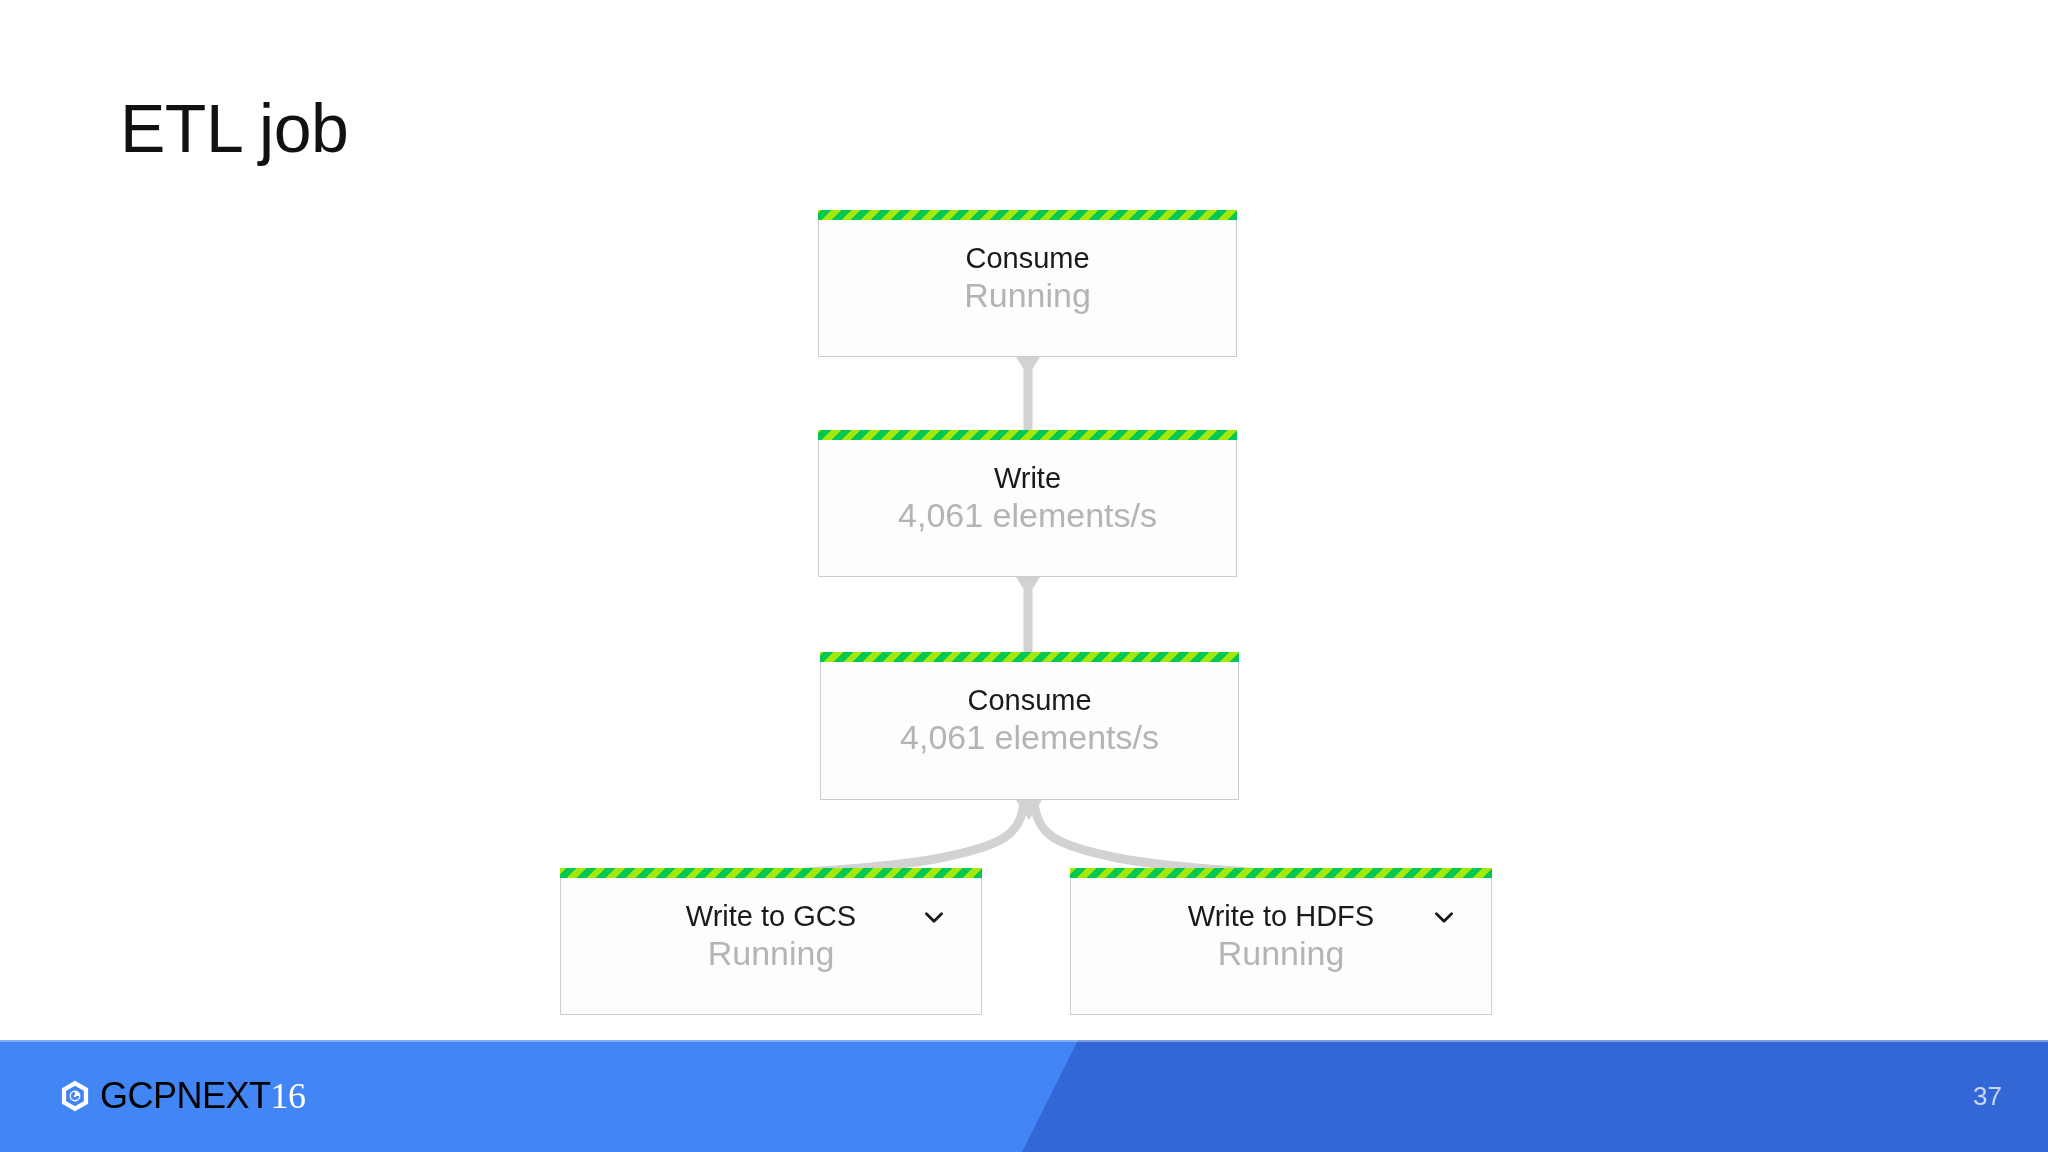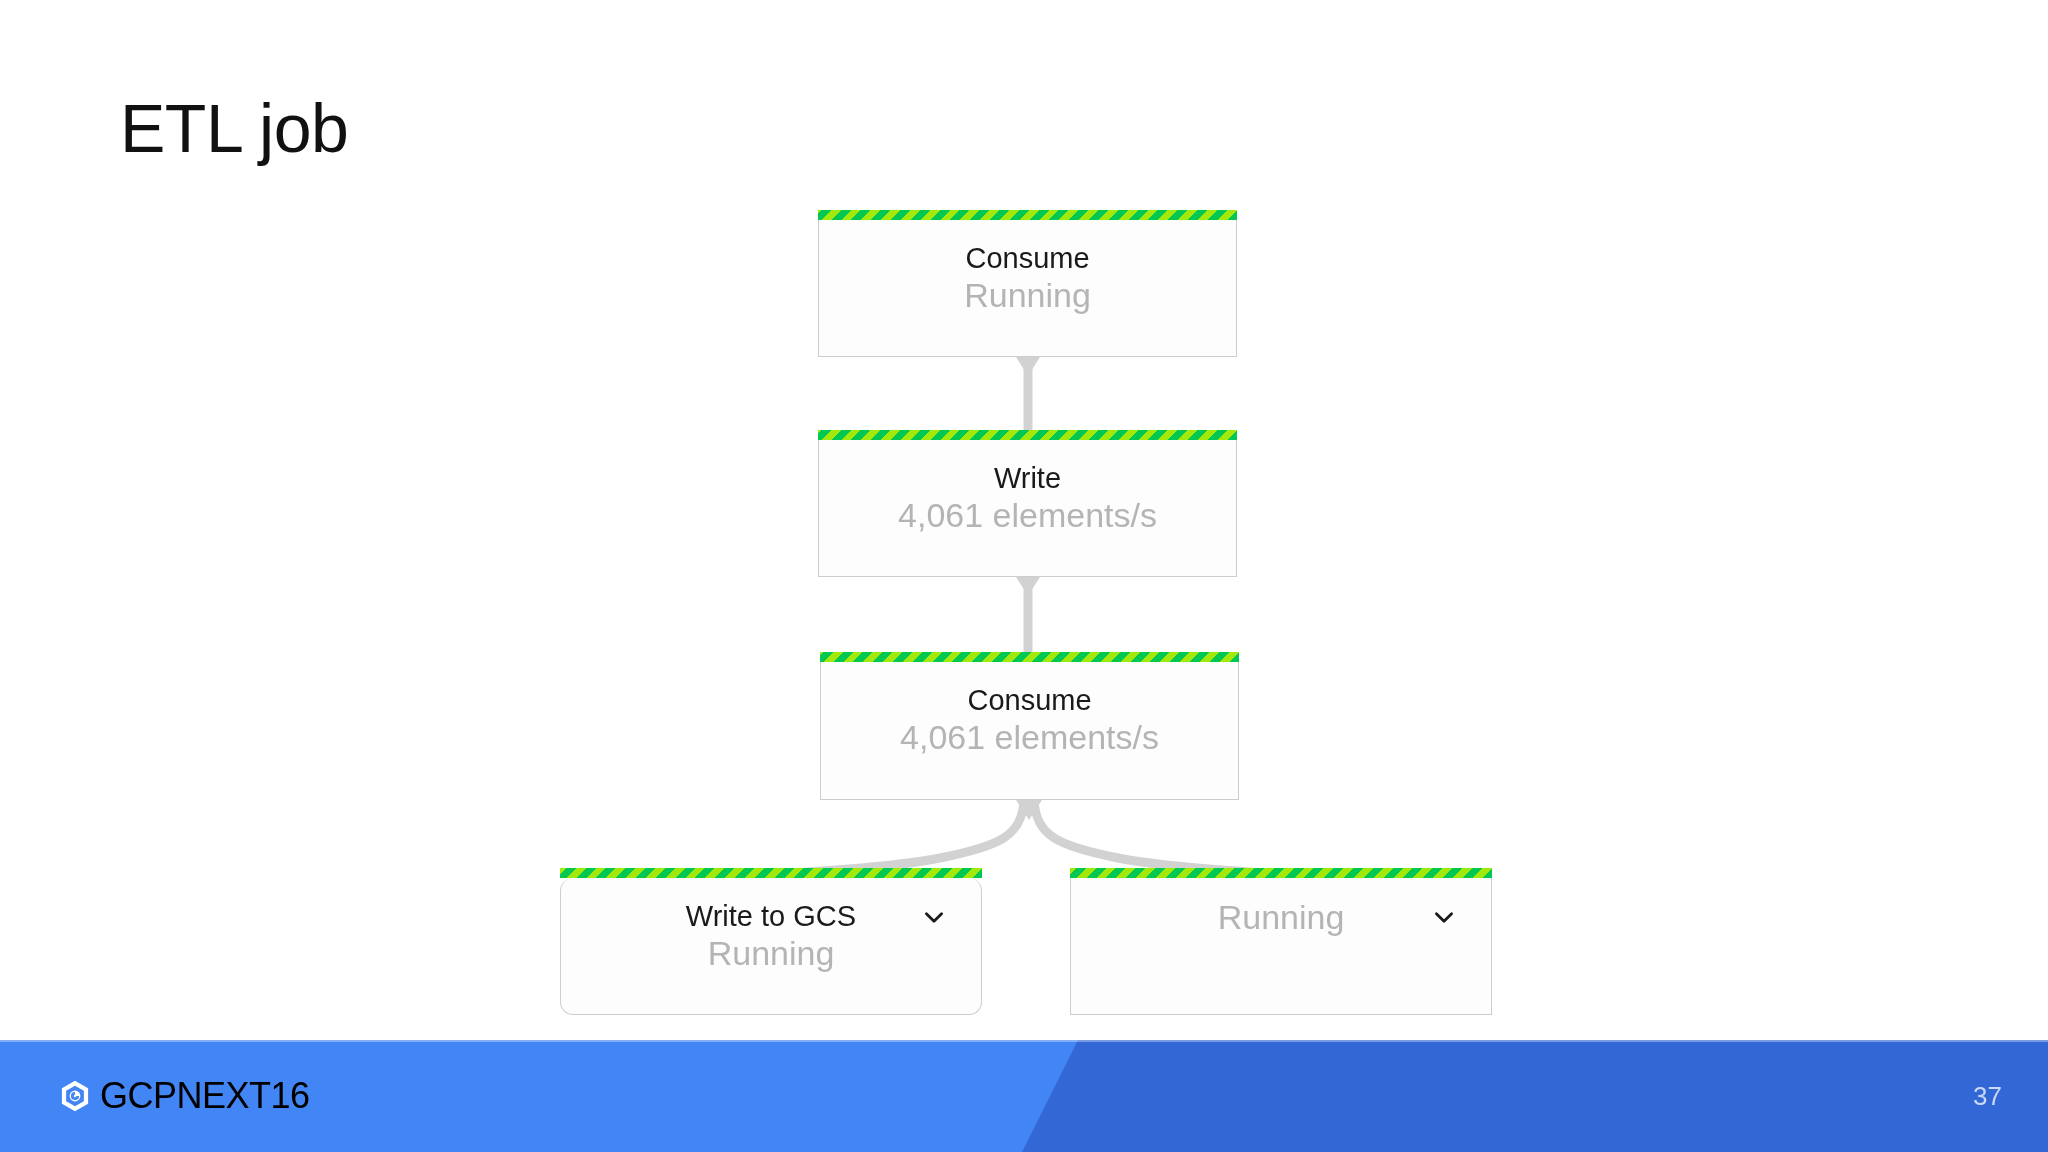--- a/index.html
+++ b/index.html
@@ -141,21 +141,21 @@
     gap: 8px;
   }
   #logo-mark { width: 34px; height: 34px; display: block; }
   #logo-text {
     font-size: 36px;
     line-height: 36px;
     letter-spacing: -0.5px;
     white-space: nowrap;
   }
   .logo-strong { color: #000000; font-weight: 400; }
-  .logo-light  { color: #000000; font-weight: 400; }
+  .logo-light  { color: #ffffff; font-weight: 400; font-family: Liberation Serif, serif; }
   #page-number {
     position: absolute;
     right: 46px;
     top: 50%;
     transform: translateY(-50%);
     font-size: 26px;
     color: #c9d9f8;
   }
 </style>
 </head>
@@ -209,36 +209,37 @@
     </div>
 
     <div class="node" style="left:820px; top:662px; width:419px; height:138px;">
       <div class="node-stripe"></div>
       <div class="node-body">
         <div class="node-title">Consume</div>
         <div class="node-sub">4,061 elements/s</div>
       </div>
     </div>
 
-    <div class="node" style="left:560px; top:878px; width:422px; height:137px;border-radius:13px;">
+    <div class="node" style="left:560px; top:878px; width:422px; height:137px;">
       <div class="node-stripe"></div>
       <div class="node-body">
         <div class="node-title">Write to GCS</div>
         <div class="node-sub">Running</div>
       </div>
       <span class="chevron">
         <svg viewBox="0 0 24 24" width="26" height="26" fill="none" stroke="currentColor" stroke-width="2.6" stroke-linecap="round" stroke-linejoin="round">
           <polyline points="5,9 12,16 19,9"></polyline>
         </svg>
       </span>
     </div>
 
     <div class="node" style="left:1070px; top:878px; width:422px; height:137px;">
       <div class="node-stripe"></div>
       <div class="node-body">
+        <div class="node-title">Write to HDFS</div>
         <div class="node-sub">Running</div>
       </div>
       <span class="chevron">
         <svg viewBox="0 0 24 24" width="26" height="26" fill="none" stroke="currentColor" stroke-width="2.6" stroke-linecap="round" stroke-linejoin="round">
           <polyline points="5,9 12,16 19,9"></polyline>
         </svg>
       </span>
     </div>
 
   </div>

